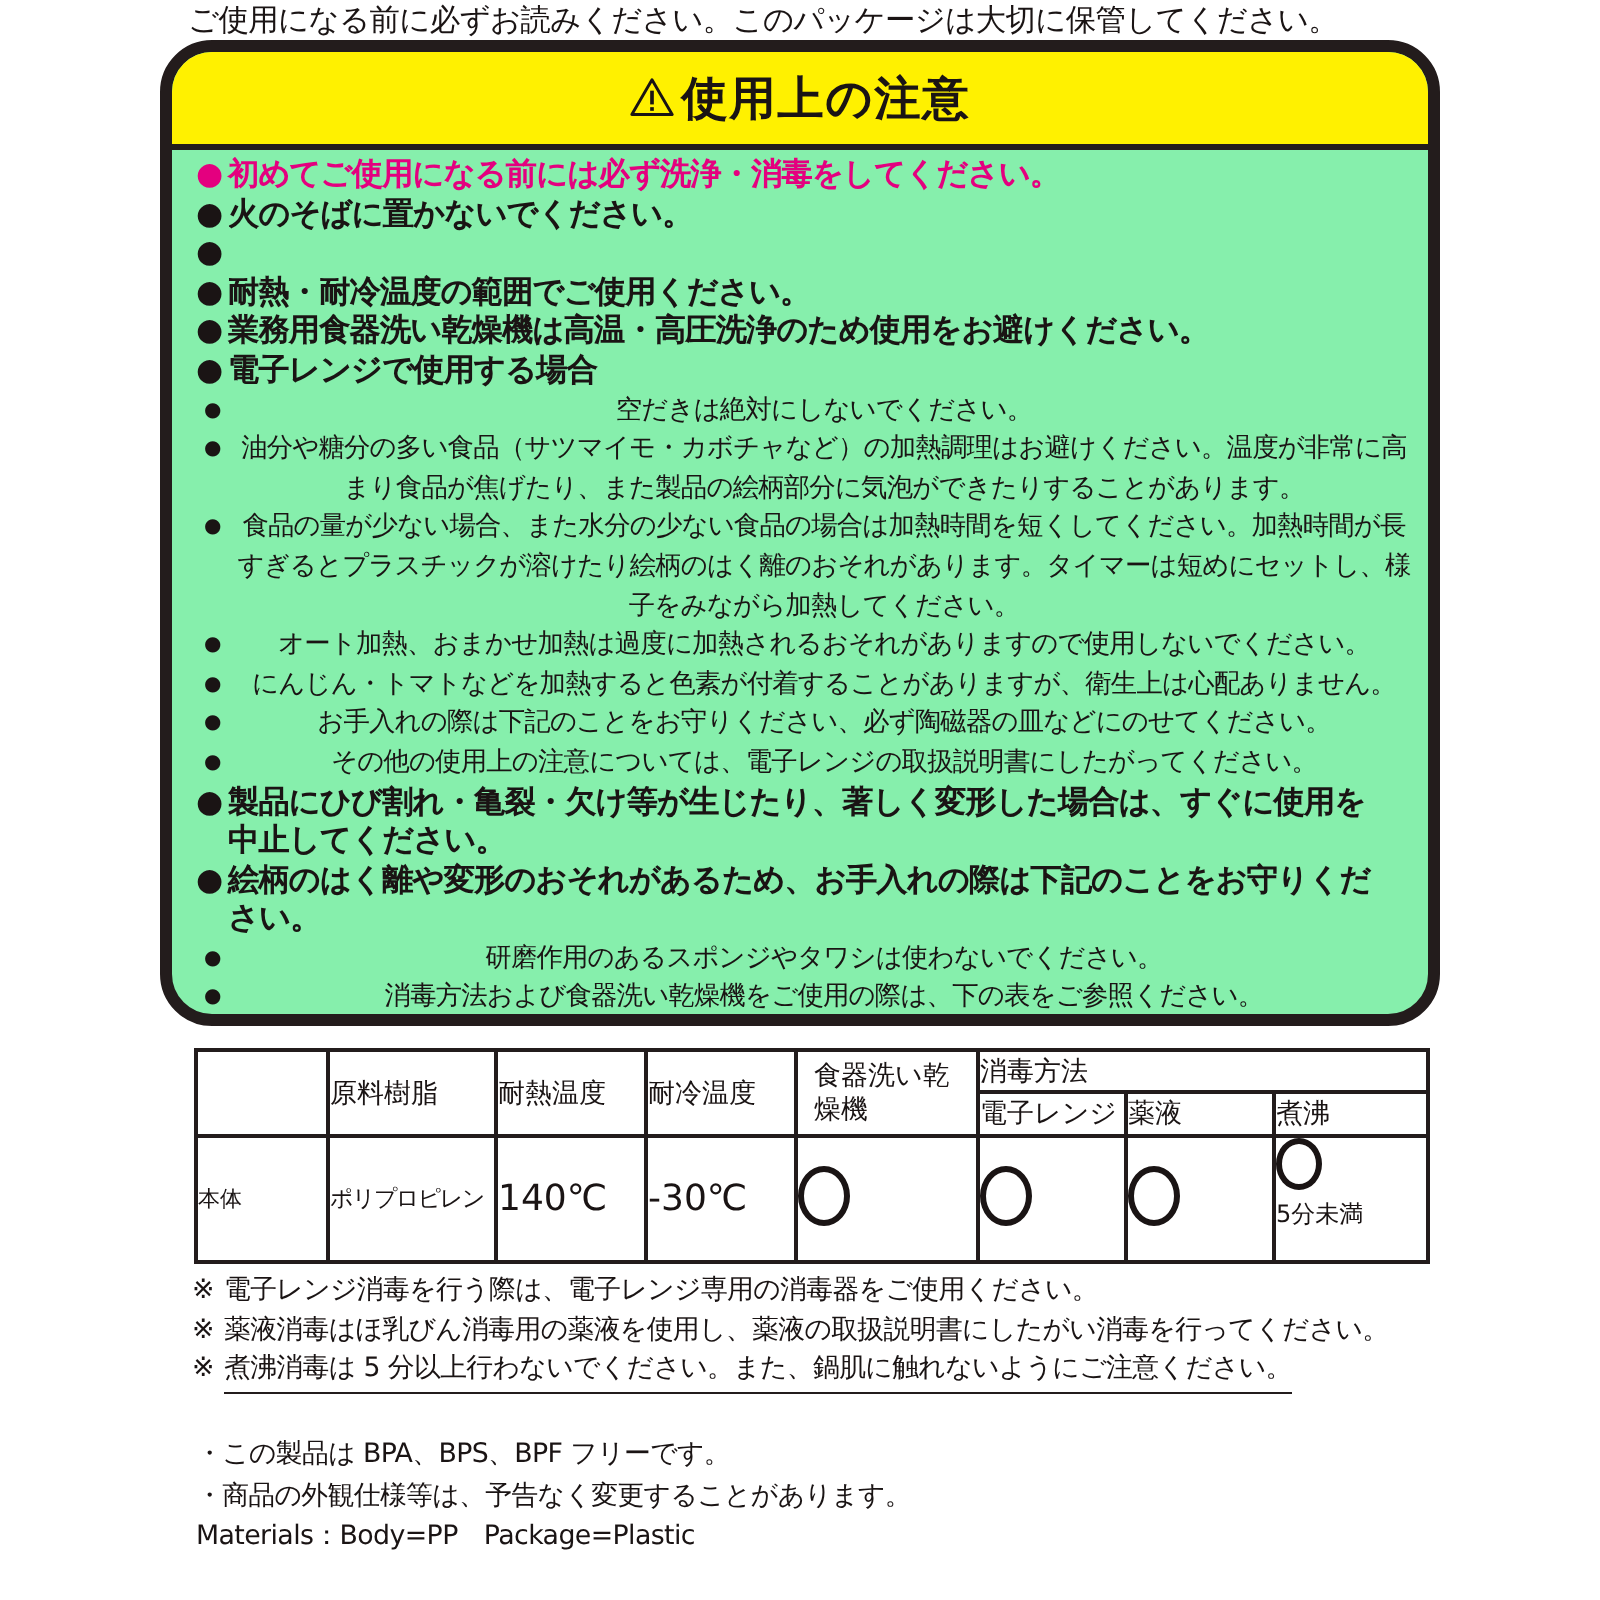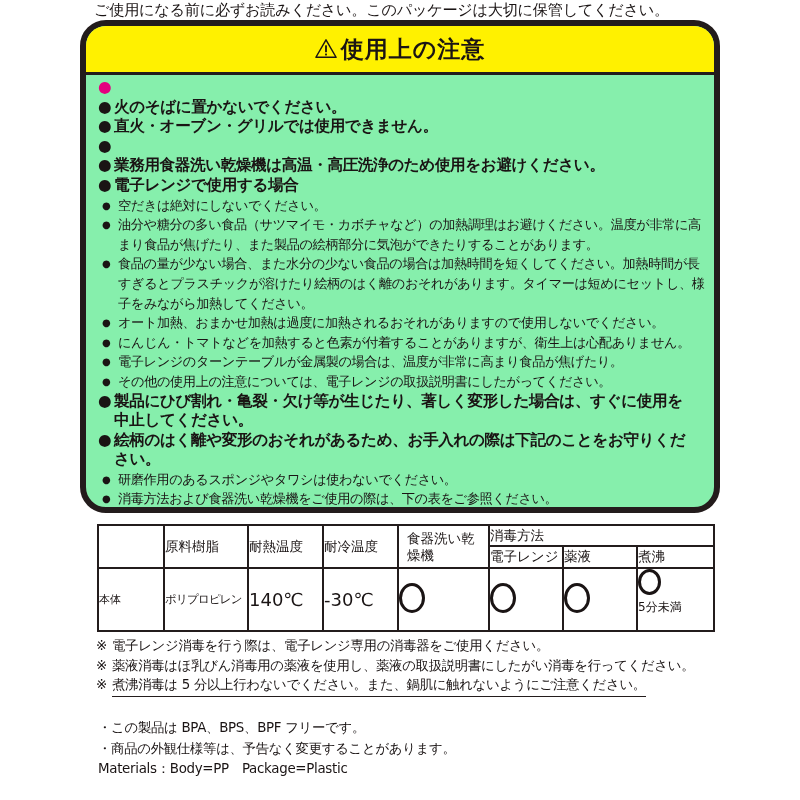--- a/index.html
+++ b/index.html
@@ -26,21 +26,21 @@
     font-size:15.6px; line-height:19.6px; font-weight:bold; letter-spacing:-0.4px;
     white-space:nowrap; display:flex;
   }
   .item-lg .bullet { width:16px; flex:none; }
   .item-lg .wrap { white-space:normal; width:580px; }
   .item-lg.pink { color:#e4007f; }
   .item-sm {
     font-size:13.2px; line-height:19.6px; letter-spacing:-0.4px; display:flex; padding-left:4px;
   }
   .item-sm .bullet { width:16px; flex:none; font-size:10px; }
-  .item-sm .text { width:588px; }
+  .item-sm .text { width:588px;text-align:center; }
   .spec-table {
     position:absolute; left:97px; top:524px; border-collapse:collapse;
     font-size:13.5px; text-align:left;
   }
   .spec-table td, .spec-table th { border:2px solid #231c1c; padding:0; font-weight:normal; }
   .circle {
     display:inline-block; width:20px; height:24px; border:3.2px solid #1a1414; border-radius:50%;
   }
   .notes { position:absolute; left:96px; top:636px; width:620px; font-size:13.4px; line-height:19.6px; letter-spacing:-0.3px; }
   .notes .line { display:flex; }
@@ -58,31 +58,32 @@
     <svg class="warn-icon" viewBox="0 0 24 24">
       <path d="M12 2 L23 21 L1 21 Z" fill="none" stroke="#1a1414" stroke-width="1.6" stroke-linejoin="round"></path>
       <rect x="11" y="8" width="2" height="7.5" fill="#1a1414"></rect>
       <rect x="11" y="17" width="2" height="2" fill="#1a1414"></rect>
     </svg>
     <span class="caution-title">使用上の注意</span>
   </div>
   <div class="caution-body">
     <div class="item-lg pink">
         <span class="bullet">●</span>
+        <span>初めてご使用になる前には必ず洗浄・消毒をしてください。</span>
       </div>
     <div class="item-lg">
         <span class="bullet">●</span>
         <span>火のそばに置かないでください。</span>
       </div>
     <div class="item-lg">
         <span class="bullet">●</span>
-        <span>直火・オーブン・グリルでは使用できません。</span>
       </div>
     <div class="item-lg">
         <span class="bullet">●</span>
+        <span>耐熱・耐冷温度の範囲でご使用ください。</span>
       </div>
     <div class="item-lg">
         <span class="bullet">●</span>
         <span>業務用食器洗い乾燥機は高温・高圧洗浄のため使用をお避けください。</span>
       </div>
     <div class="item-lg">
         <span class="bullet">●</span>
         <span>電子レンジで使用する場合</span>
       </div>
     <div class="item-sm">
@@ -100,21 +101,21 @@
     <div class="item-sm">
         <span class="bullet">●</span>
         <span class="text">オート加熱、おまかせ加熱は過度に加熱されるおそれがありますので使用しないでください。</span>
       </div>
     <div class="item-sm">
         <span class="bullet">●</span>
         <span class="text">にんじん・トマトなどを加熱すると色素が付着することがありますが、衛生上は心配ありません。</span>
       </div>
     <div class="item-sm">
         <span class="bullet">●</span>
-        <span class="text">電子レンジのターンテーブルが金属製の場合は、温度が非常に高まり食品が焦げたり。</span>
+        <span class="text">お手入れの際は下記のことをお守りください、必ず陶磁器の皿などにのせてください。</span>
       </div>
     <div class="item-sm">
         <span class="bullet">●</span>
         <span class="text">その他の使用上の注意については、電子レンジの取扱説明書にしたがってください。</span>
       </div>
     <div class="item-lg">
         <span class="bullet">●</span>
         <span class="wrap">製品にひび割れ・亀裂・欠け等が生じたり、著しく変形した場合は、すぐに使用を中止してください。</span>
       </div>
     <div class="item-lg">

